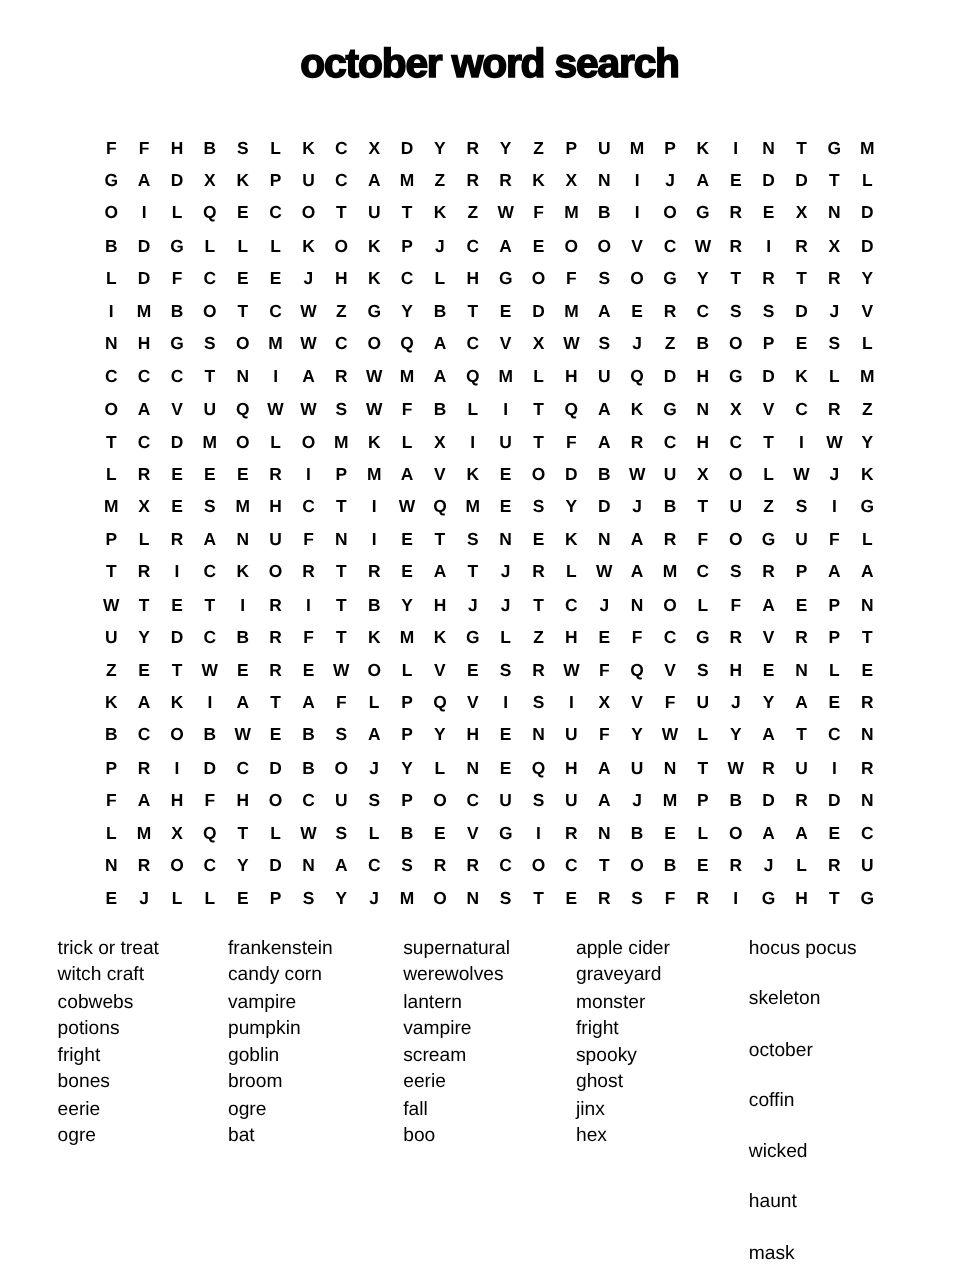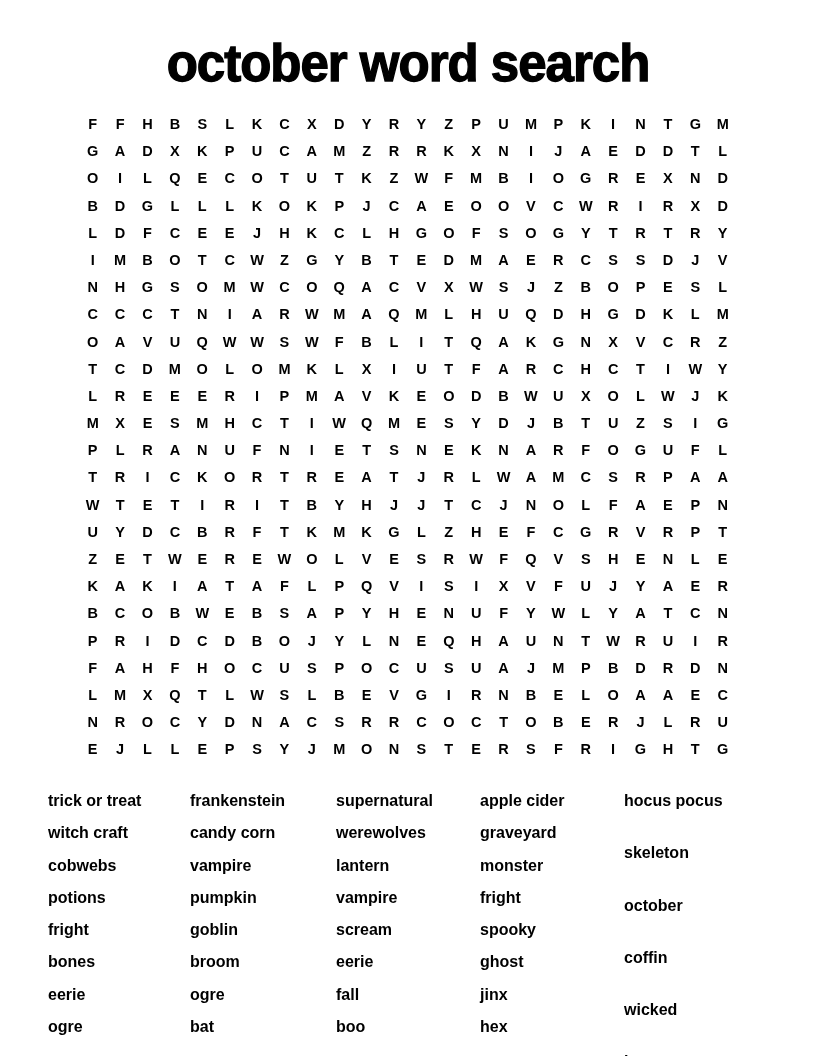--- a/index.html
+++ b/index.html
@@ -16,21 +16,21 @@
     width: 816px;
     height: 1056px;
     background: #ffffff;
   }
   .title {
     position: absolute;
     top: 34px;
     left: 0;
     width: 100%;
     text-align: center;
-    font-size: 51px;
+    font-size: 34px;
     font-weight: 900;
     letter-spacing: -1px;
     -webkit-text-stroke: 1.3px #000;
     white-space: nowrap;
   }
   .grid {
     position: absolute;
     top: 111px;
     left: 79px;
     width: 658px;
@@ -58,24 +58,23 @@
     display: flex;
     flex-direction: column;
   }
   .word-col:nth-child(1) { width: 142px; }
   .word-col:nth-child(2) { width: 146px; }
   .word-col:nth-child(3) { width: 144px; }
   .word-col:nth-child(4) { width: 144px; }
   .word-col:nth-child(5) { width: 140px; gap: 20px; }
   .word-item {
     font-size: 16px;
-    font-weight: bold;
+    font-weight: normal;
     line-height: 22.3px;
     white-space: nowrap;
-    margin-top: 10px;
   }
 </style>
 </head>
 <body>
 
 <div class="page">
   <div class="title">october word search</div>
   <div class="grid" id="letter-grid">
       <div class="grid-row">
         <span class="grid-cell">F</span>

